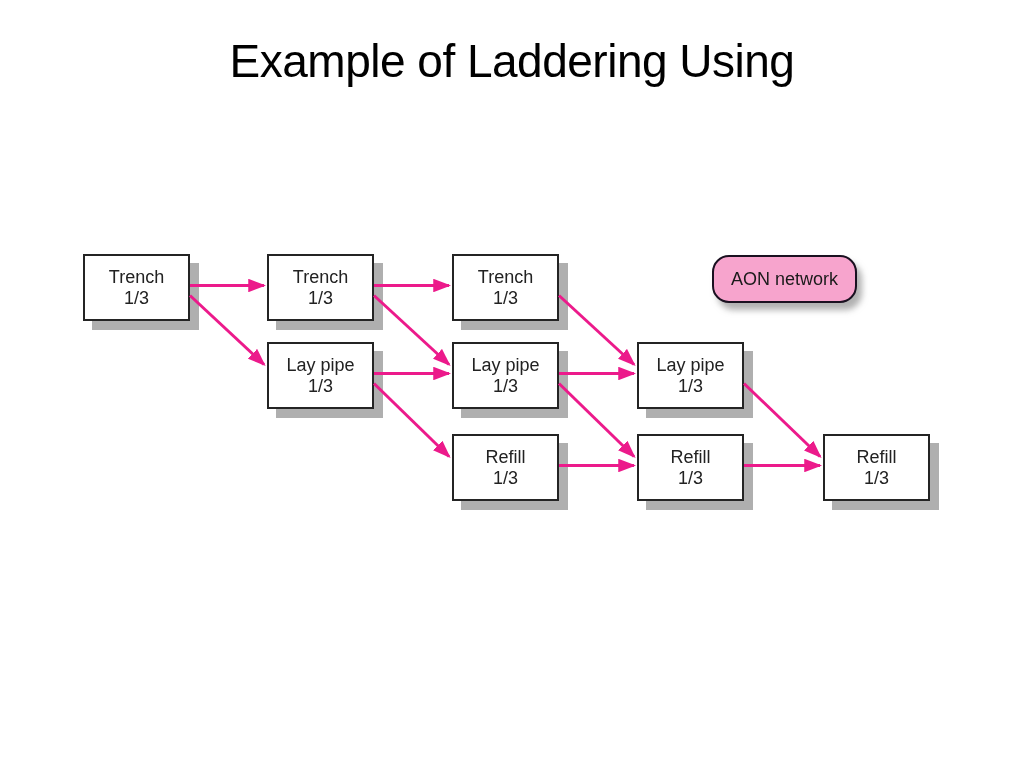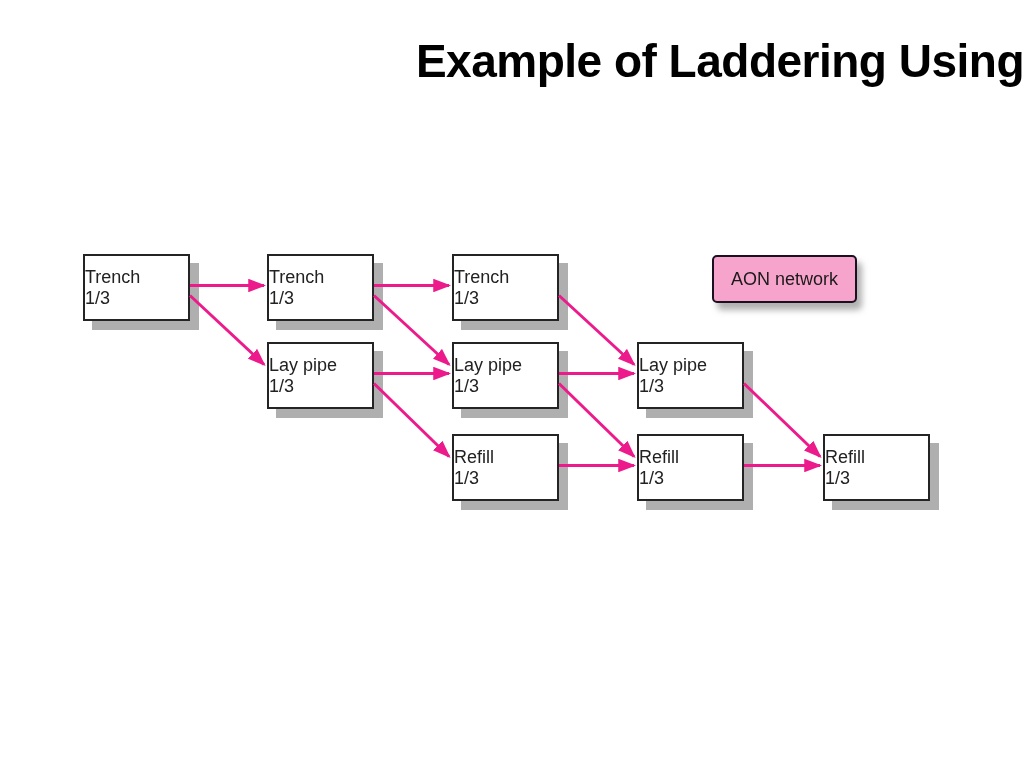--- a/index.html
+++ b/index.html
@@ -16,48 +16,48 @@
     width: 1024px;
     height: 768px;
     background: #ffffff;
   }
   .title {
     position: absolute;
     top: 28px;
     left: 0;
     width: 100%;
     margin: 0;
-    text-align: right;
+    text-align: center;
     font-size: 46px;
-    font-weight: 700;
+    font-weight: 400;
     letter-spacing: -0.5px;
     color: #000000;
     line-height: 1.45;
   }
   .tline { display: block; }
   #nodes .node {
     position: absolute;
     box-sizing: border-box;
     background: #ffffff;
     border: 2px solid #242424;
     box-shadow: 9px 9px 0 #afafaf;
     display: flex;
     flex-direction: column;
-    align-items: flex-start;
+    align-items: center;
     justify-content: center;
     z-index: 1;
     font-size: 18px;
     line-height: 21px;
     color: #222222;
   }
   .badge {
     position: absolute;
     box-sizing: border-box;
     border: 2px solid #1a1020;
-    border-radius: 5px;
+    border-radius: 17px;
     display: flex;
     align-items: center;
     justify-content: center;
     font-size: 18px;
     color: #1a1a1a;
     box-shadow: 5px 7px 6px rgba(125,125,125,0.6);
     z-index: 1;
   }
   #edge-layer {
     position: absolute;

